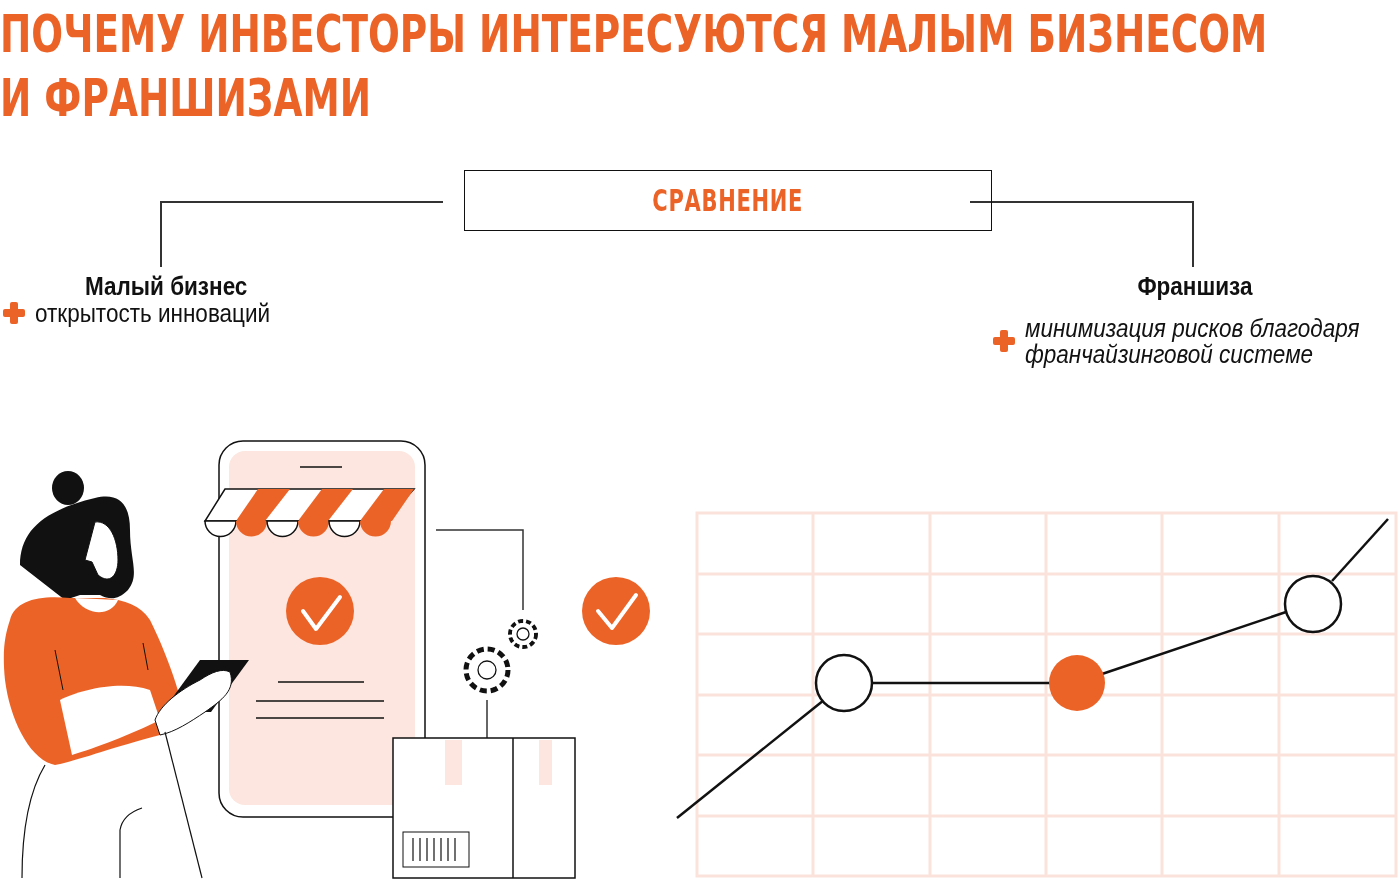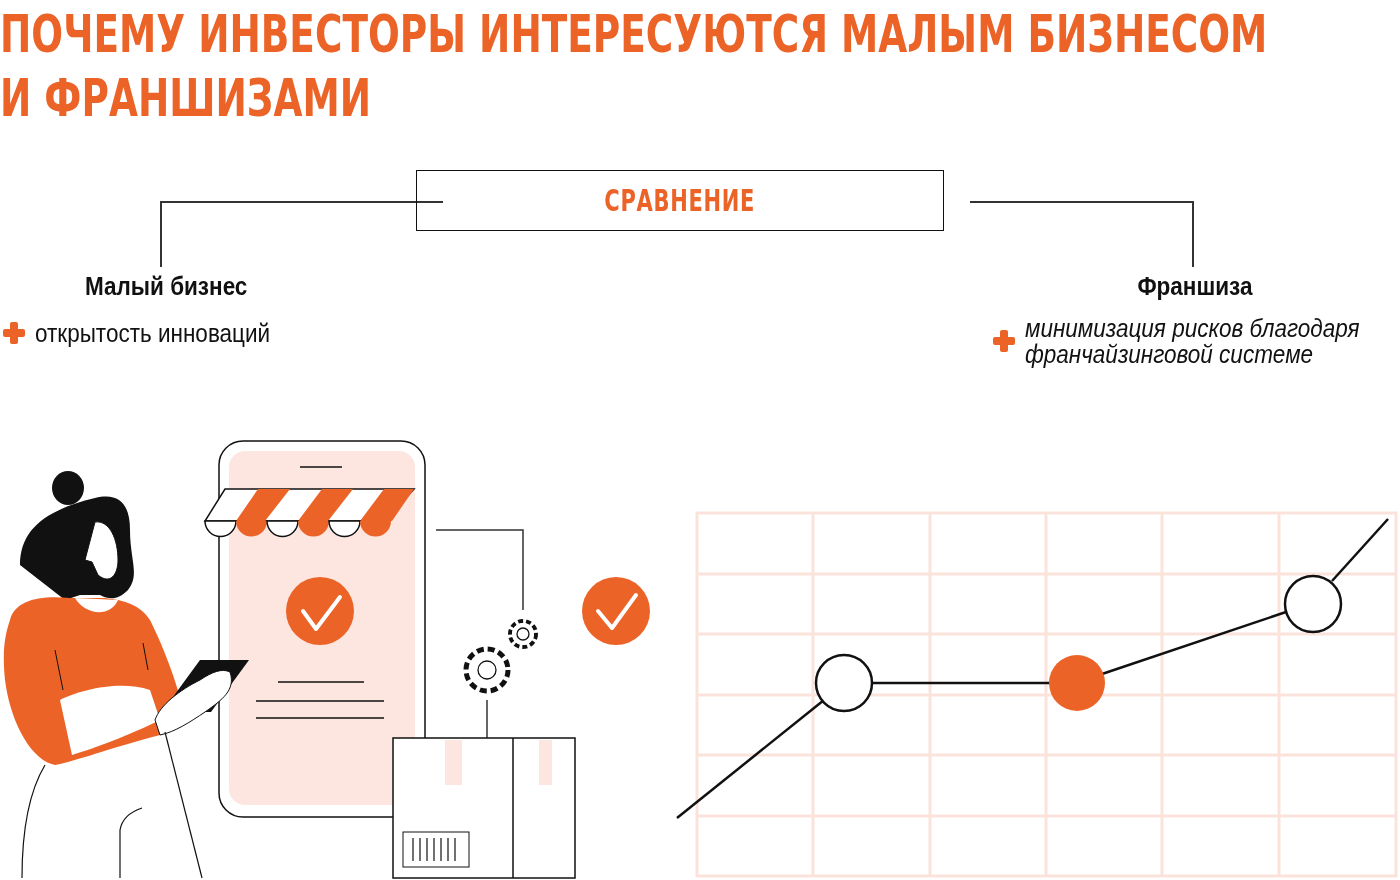--- a/index.html
+++ b/index.html
@@ -1,19 +1,19 @@
 <!DOCTYPE html>
 <html><head>
 <meta charset="utf-8">
 <style>
   html, body { margin:0; padding:0; background:#ffffff; }
   body { width:1400px; height:880px; position:relative; overflow:hidden; font-family:"Liberation Sans", sans-serif; color:#111; }
   .title { position:absolute; left:0; top:2px; margin:0; color:#ec6327; font-family:"DejaVu Sans", sans-serif; font-weight:bold; font-size:52px; line-height:64px; letter-spacing:0px; transform:scaleX(0.72); transform-origin:left top; white-space:nowrap; }
   .title span { display:block; }
-  .cmp-box { position:absolute; left:416px; top:170px; width:528px; height:61px; border:1.5px solid #111; box-sizing:border-box; display:flex; align-items:center; justify-content:center; }
+  .cmp-box { position:absolute; left:464px; top:170px; width:528px; height:61px; border:1.5px solid #111; box-sizing:border-box; display:flex; align-items:center; justify-content:center; }
   .cmp-label { color:#ec6327; font-family:"DejaVu Sans", sans-serif; font-weight:bold; font-size:30px; transform:scaleX(0.7); letter-spacing:1px; }
   .line { position:absolute; background:#333; }
   .col-head { position:absolute; font-weight:bold; font-size:25px; font-family:"Liberation Sans", sans-serif; transform:scaleX(0.9); transform-origin:center top; white-space:nowrap; }
   .list { position:absolute; margin:0; padding:0; list-style:none; }
   .list li { display:flex; align-items:center; font-size:25px; line-height:27px; font-family:"Liberation Sans", sans-serif; white-space:nowrap; }
   .list li .txt { transform:scaleX(0.9); transform-origin:left center; }
   .plus { width:22px; height:22px; position:relative; flex:0 0 22px; margin-right:10px; }
   .plus::before, .plus::after { content:""; position:absolute; background:#ec6327; border-radius:2px; }
   .plus::before { left:7px; top:0; width:8px; height:22px; }
   .plus::after { left:0; top:7px; width:22px; height:8px; }
@@ -33,21 +33,21 @@
 <div class="line" style="left:160px; top:201px; width:283px; height:2px;"></div>
 <div class="line" style="left:160px; top:201px; width:2px; height:66px;"></div>
 <div class="line" style="left:970px; top:201px; width:224px; height:2px;"></div>
 <div class="line" style="left:1192px; top:201px; width:2px; height:66px;"></div>
 
 <div class="cmp-box">
   <span class="cmp-label">СРАВНЕНИЕ</span>
 </div>
 
 <div class="col-head" style="left:76px; top:272px;">Малый бизнес</div>
-<ul class="list left-list" style="left:3px; top:313px;">
+<ul class="list left-list" style="left:3px; top:293px;">
   <li>
       <span class="plus"></span>
       <span class="txt">открытость инноваций</span>
     </li>
 </ul>
 
 <div class="col-head" style="left:1131px; top:272px;">Франшиза</div>
 <ul class="list right-list" style="left:993px; top:315px;">
   <li>
     <span class="plus"></span>

